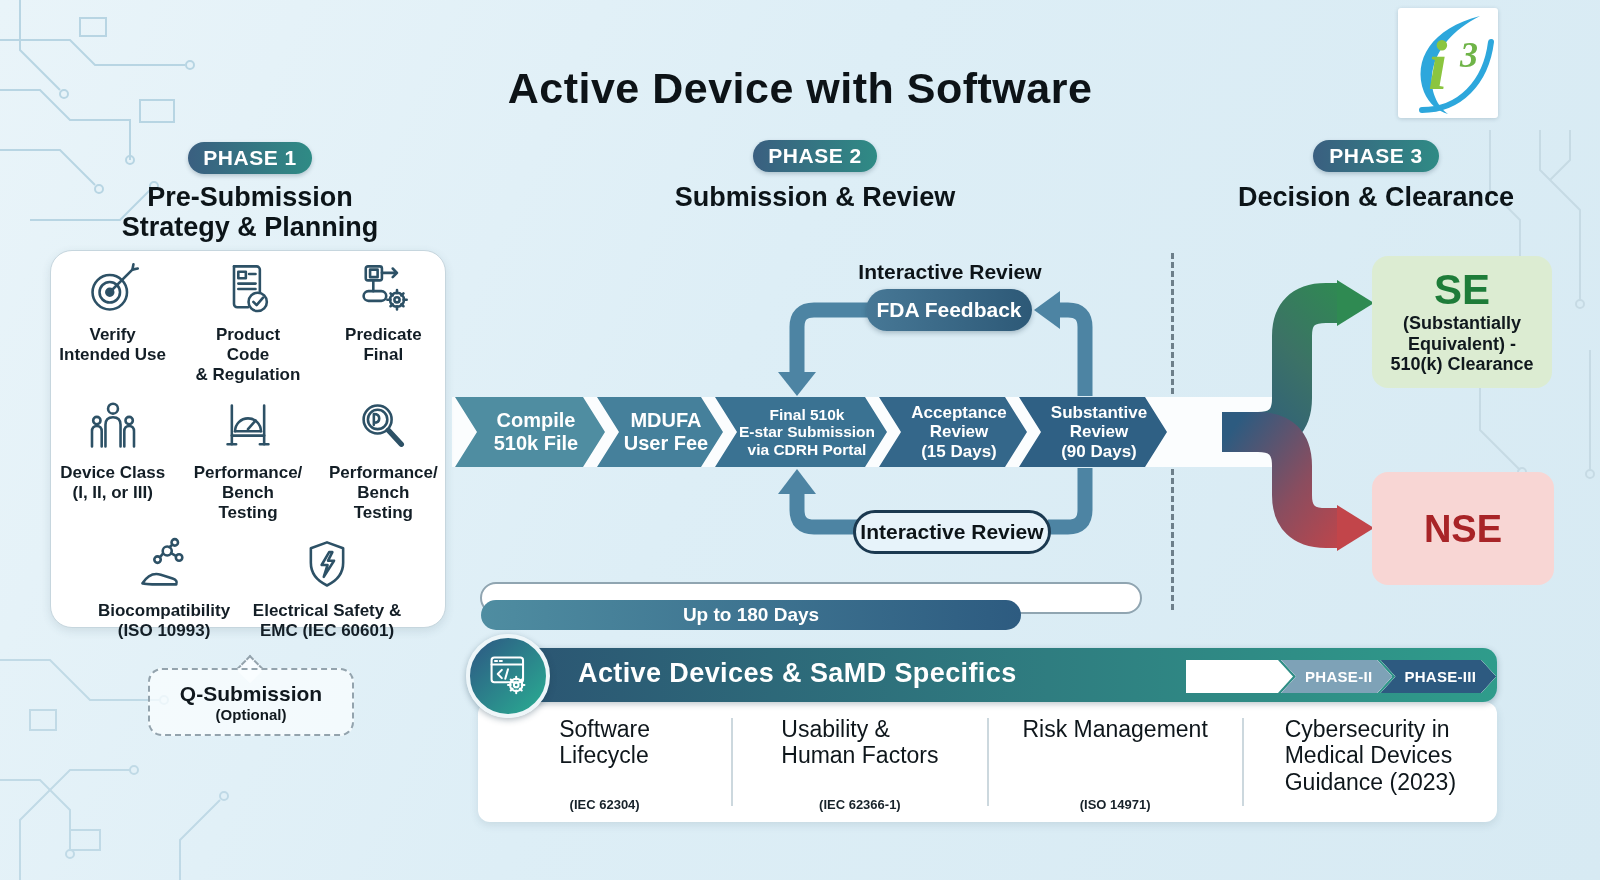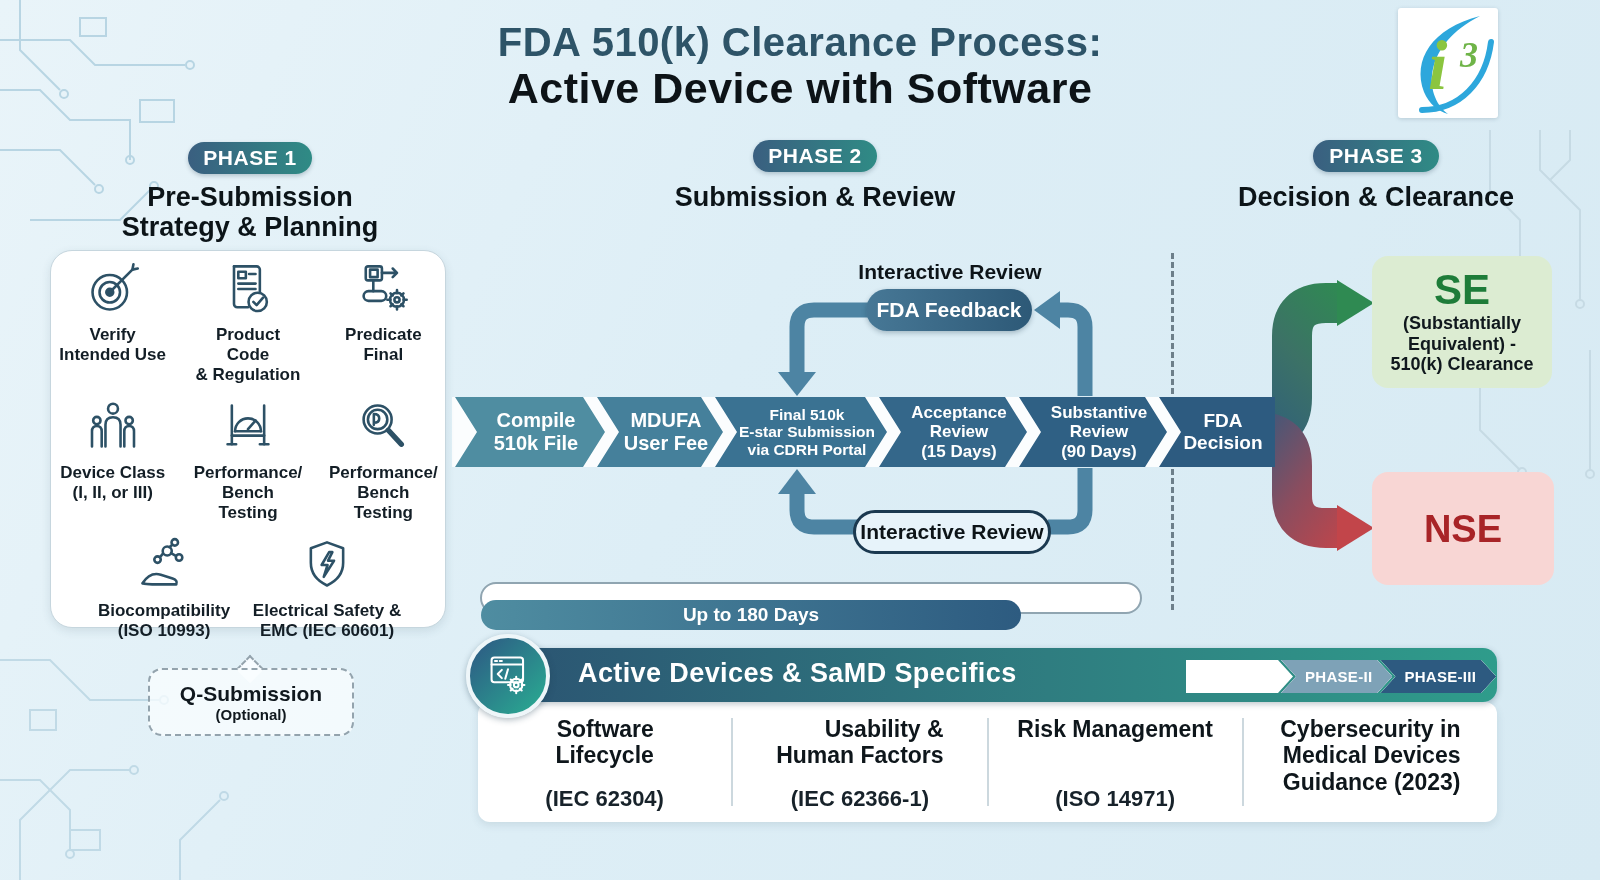--- a/index.html
+++ b/index.html
@@ -82,22 +82,22 @@
   .tags{left:1186px;top:660px;display:flex;z-index:7;}
   .tagWrap{height:33px;background:#fff;padding:0;margin-left:-12px;}
   .tagWrap.first{margin-left:0;}
   .tag{height:100%;display:flex;align-items:center;justify-content:center;color:#fff;font-size:15px;
     font-weight:bold;letter-spacing:.3px;padding:0 20px 0 24px;}
   .cpA{clip-path:polygon(0 0,calc(100% - 15px) 0,100% 50%,calc(100% - 15px) 100%,0 100%);}
   .cpB{clip-path:polygon(0 0,calc(100% - 15px) 0,100% 50%,calc(100% - 15px) 100%,0 100%,15px 50%);}
   .panel{left:478px;top:702px;width:1019px;height:120px;background:#fff;border-radius:12px;z-index:4;
     box-shadow:0 3px 8px rgba(40,70,90,.12);display:flex;align-items:stretch;}
   .pcol{flex:1;display:flex;flex-direction:column;align-items:center;justify-content:flex-start;padding:14px 4px 10px 4px;box-sizing:border-box;}
-  .pcol .ptitle{font-size:23px;font-weight:bold;color:#0e161b;line-height:1.15;text-align:right;}
-  .pcol .pcode{font-size:22px;font-weight:bold;color:#17222a;margin-top:auto;text-align:center;}
+  .pcol .ptitle{font-size:23px;font-weight:normal;color:#0e161b;line-height:1.15;text-align:left;}
+  .pcol .pcode{font-size:13px;font-weight:bold;color:#17222a;margin-top:auto;text-align:center;}
   .pdiv{width:2px;background:#ccd8de;margin:16px 0;}
 
   
   .logo{left:1398px;top:8px;width:100px;height:110px;background:#fff;border-radius:3px;z-index:5;
     box-shadow:0 1px 4px rgba(40,70,90,.2);}
   .logo-i{position:absolute;left:30px;top:18px;font-family:"Liberation Serif",serif;font-style:italic;
     font-weight:bold;font-size:70px;color:#8bc53f;z-index:2;}
   .logo-sup{position:absolute;left:62px;top:26px;font-family:"Liberation Serif",serif;font-style:italic;
     font-weight:bold;font-size:36px;color:#6fb448;z-index:2;}
 </style>
@@ -152,21 +152,20 @@
 
   <div class="abs logo">
     <svg width="100" height="110" viewBox="0 0 100 110" style="position:absolute;left:0;top:0">
       <path d="M82 8 C34 20 14 52 26 84 C31 96 40 103 50 106 C24 86 26 36 82 8 Z" fill="#2da7dc"></path>
       <path d="M24 102 C62 102 88 74 93 34" stroke="#2da7dc" stroke-width="6" fill="none" stroke-linecap="round"></path>
     </svg>
     <span class="logo-i">i</span>
     <span class="logo-sup">3</span>
   </div>
 
-  <div class="abs title1">FDA 510(k) Clearance Process:</div>
   <div class="abs title2">Active Device with Software</div>
 
   <div class="abs pill" style="left:188px;top:142px;width:124px">
     <span>PHASE 1</span>
     </div>
   <div class="abs phead ml" style="left:100px;top:182px;width:300px">Pre-Submission
 Strategy &amp; Planning</div>
 
   <div class="abs pill" style="left:753px;top:140px;width:124px">
     <span>PHASE 2</span>
@@ -346,24 +345,20 @@
   <div class="abs seg chev" style="left:879px;width:148px;background:#34678a;font-size:17px">
     <span class="ml">Acceptance
 Review
 (15 Days)</span>
     </div>
   <div class="abs seg chev" style="left:1019px;width:148px;background:#2f6084;font-size:17px">
     <span class="ml">Substantive
 Review
 (90 Days)</span>
     </div>
-  <div class="abs seg chev-end" style="left:1159px;width:116px;background:#2d5b80;font-size:19px">
-    <span class="ml">FDA
-Decision</span>
-    </div>
 
   <div class="abs irlabel">Interactive Review</div>
   <div class="abs fdapill">
     <span>FDA Feedback</span>
     </div>
   <div class="abs irpill">
     <span>Interactive Review</span>
     </div>
 
   <div class="abs tl">

